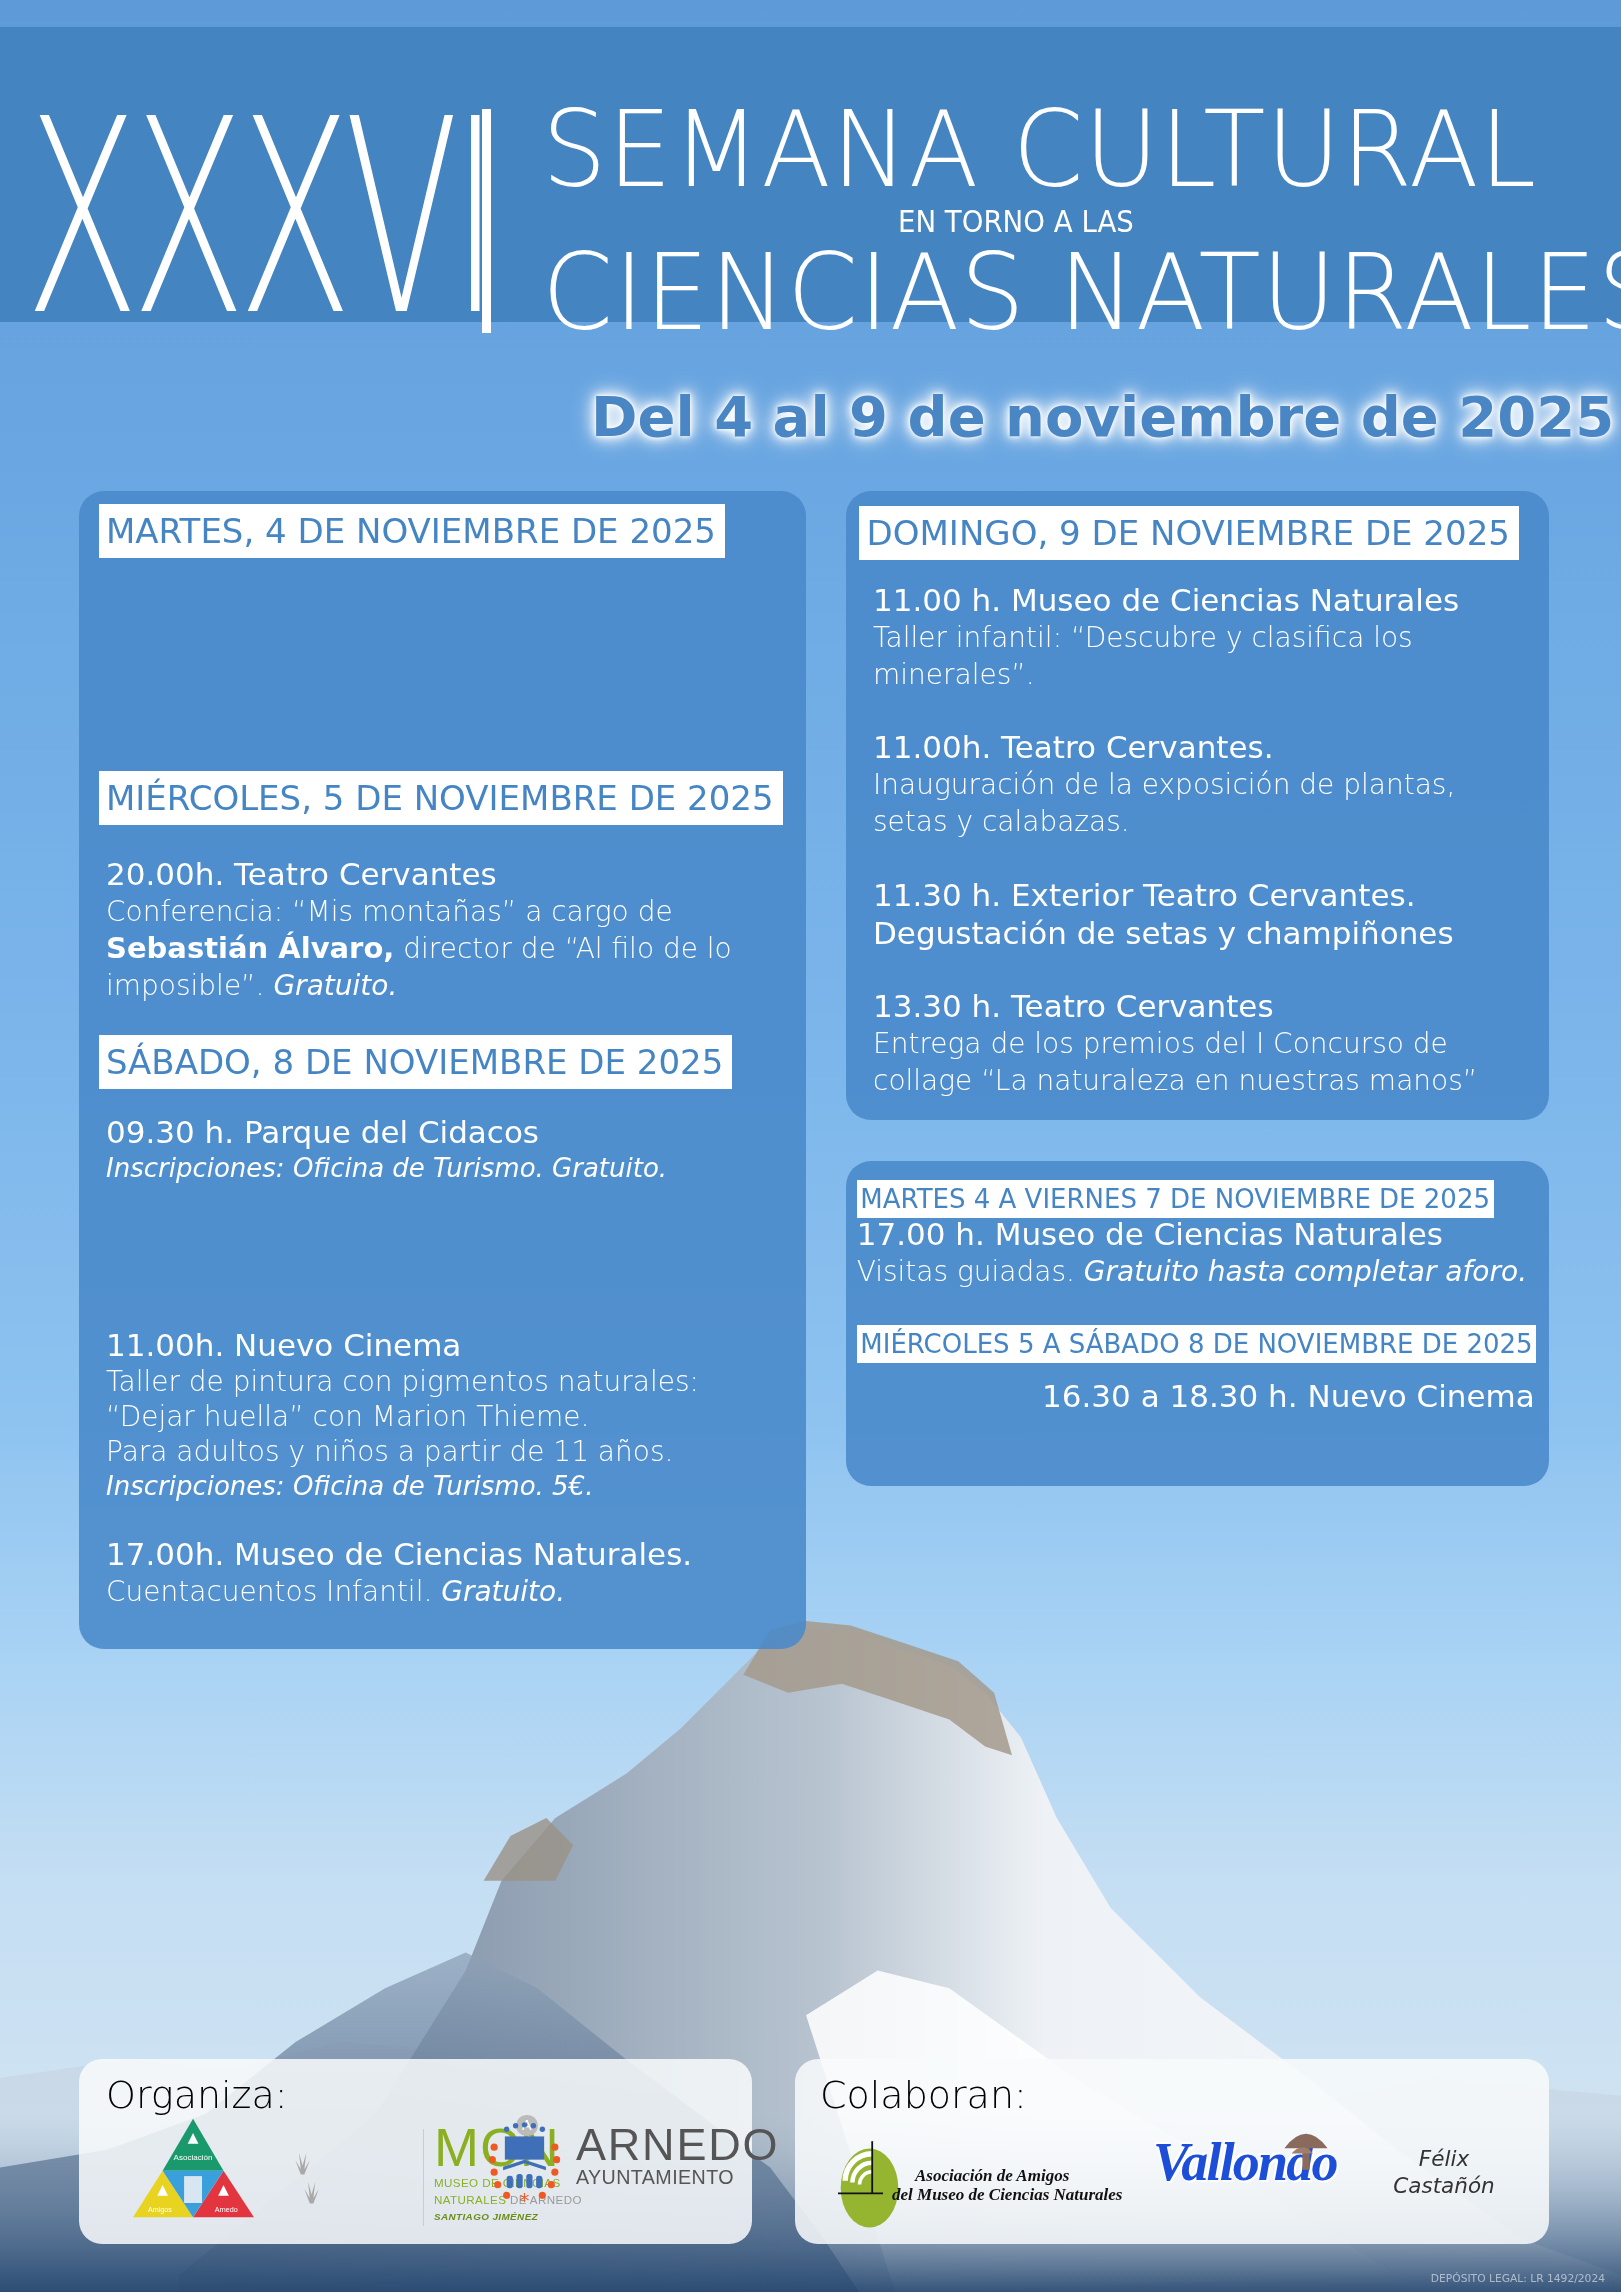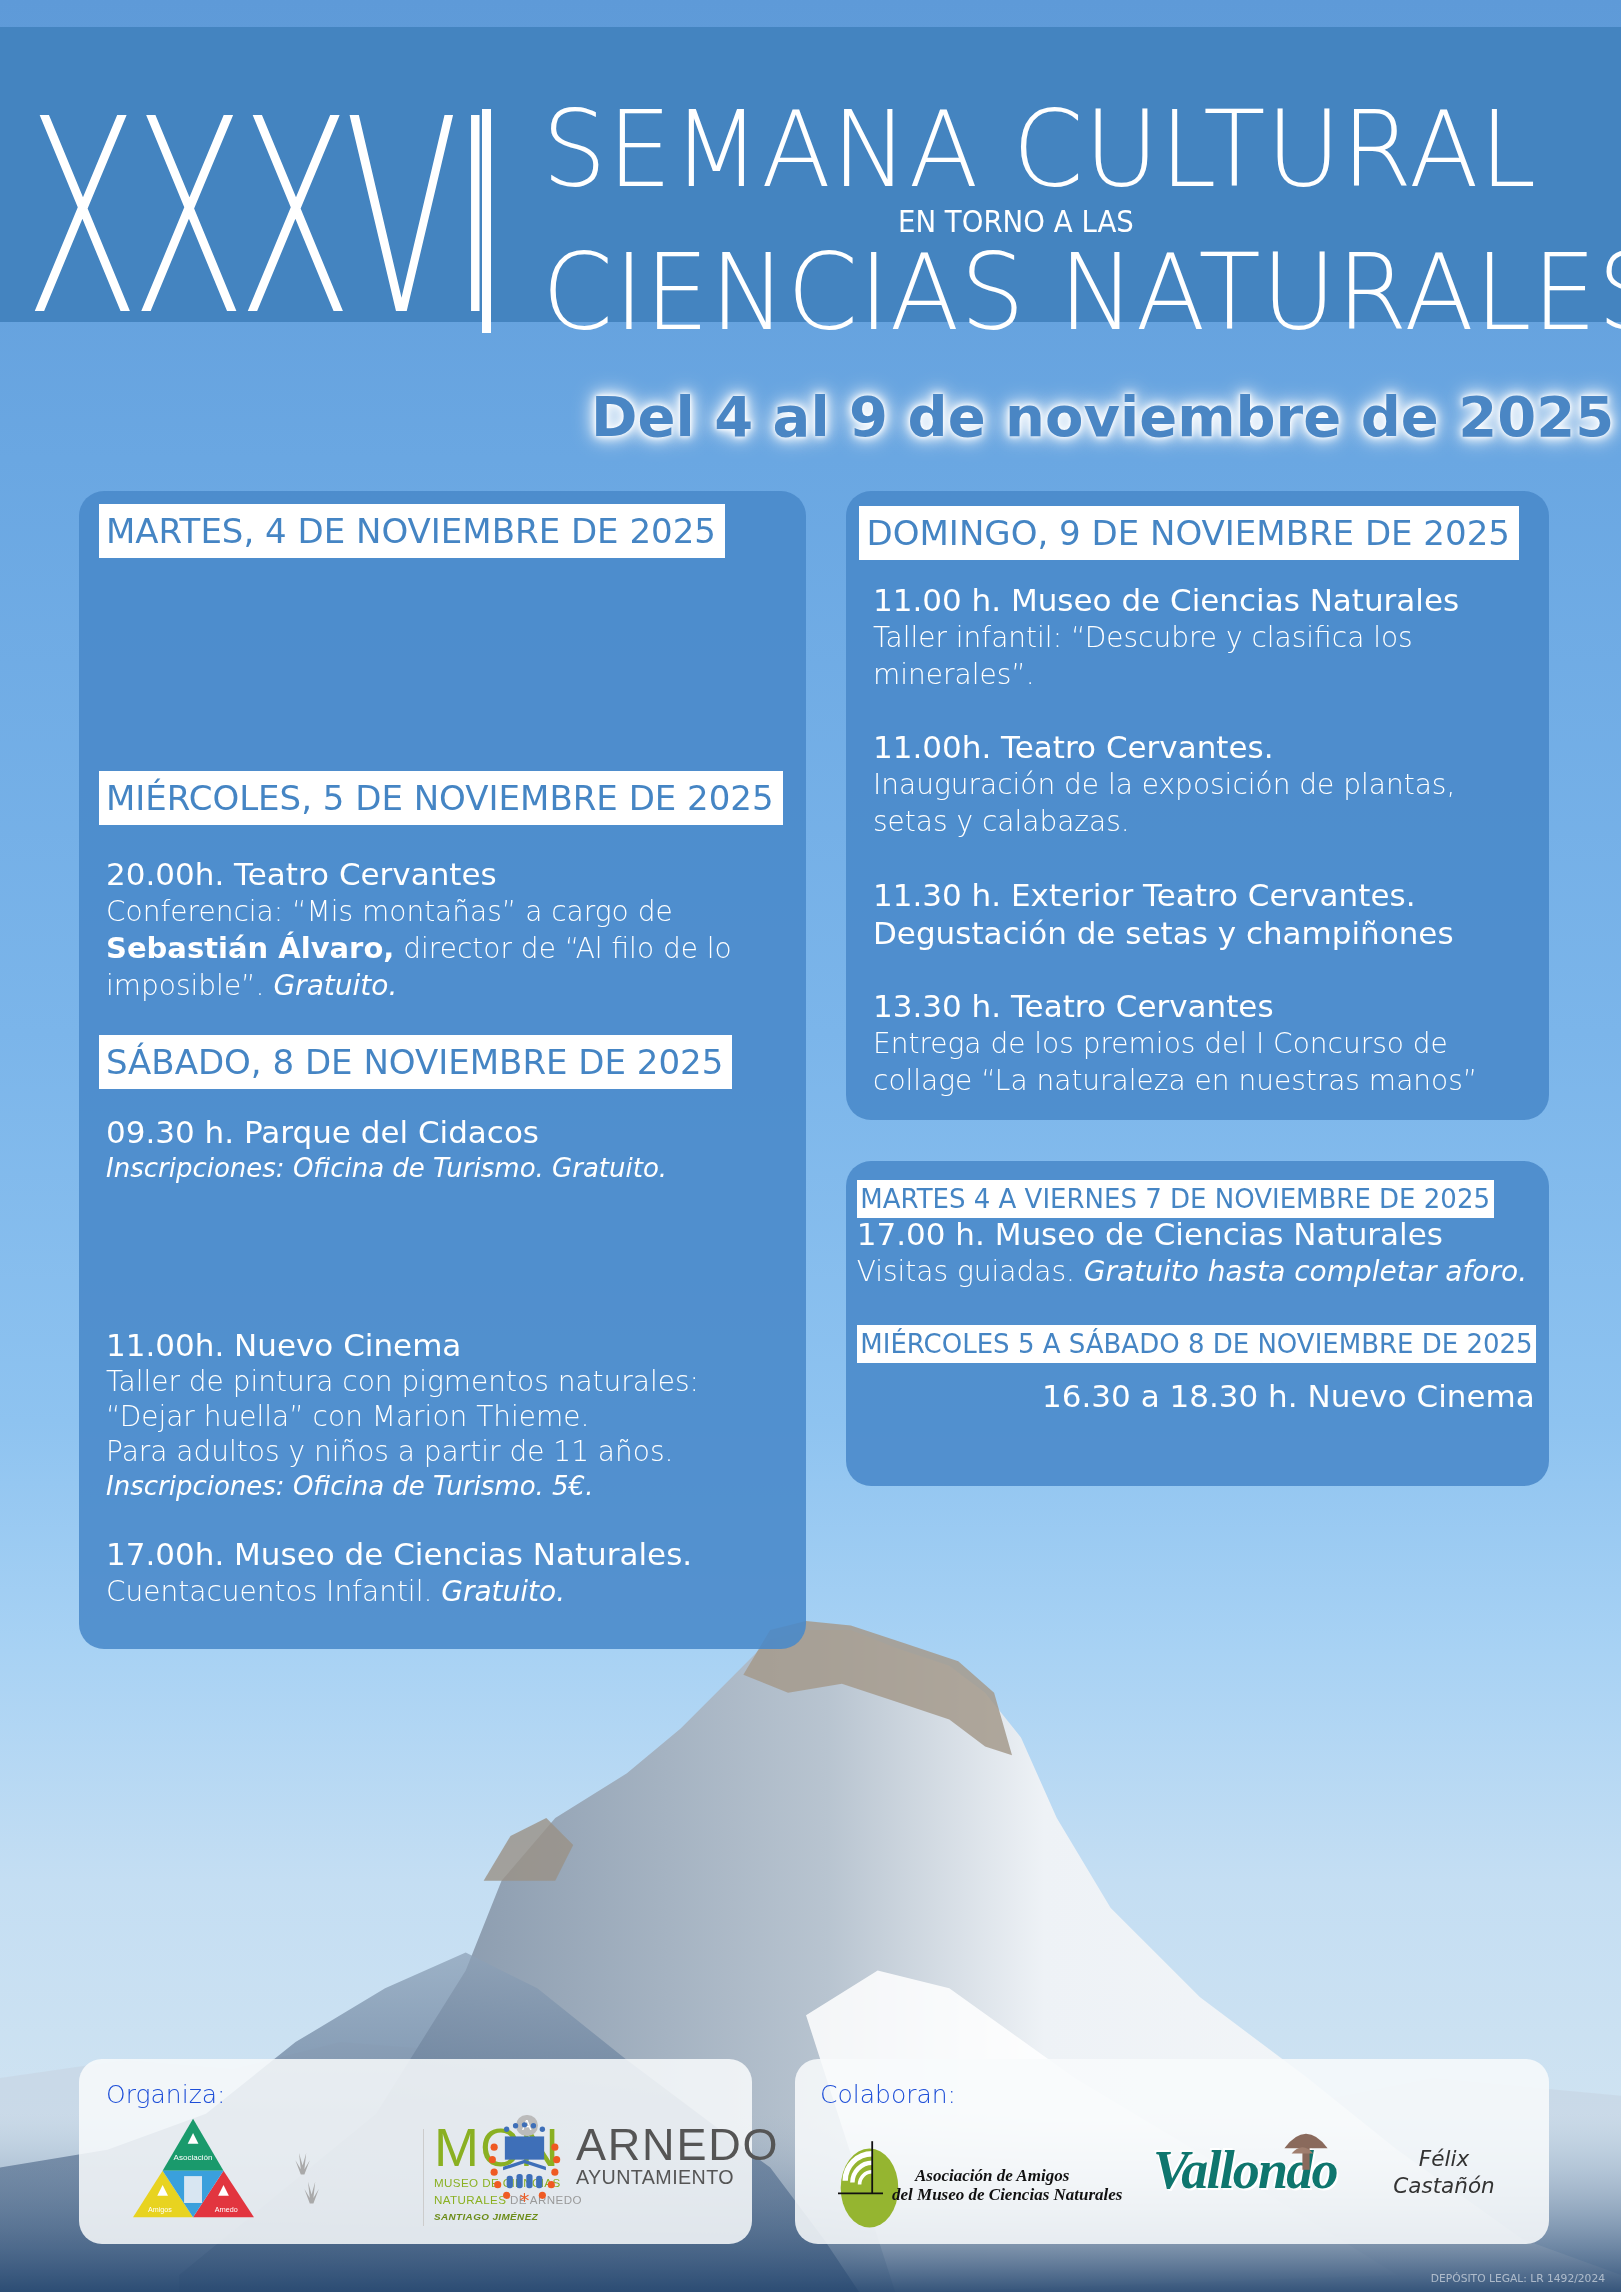--- a/index.html
+++ b/index.html
@@ -82,34 +82,34 @@
     .ev-text .i { font-style: italic; }
     .ev-note { font-size: 26px; line-height: 34px; font-style: italic; color: #fff; }
 
     
     .sponsor {
       position: absolute; background: rgba(248, 250, 252, 0.86);
       border-radius: 23px; color: #222;
     }
     .sponsor-org { left: 79px; top: 2059px; width: 673px; height: 185px; }
     .sponsor-col { left: 795px; top: 2059px; width: 754px; height: 185px; }
-    .sponsor-heading { position: absolute; left: 27px; top: 18px; font-size: 25px; line-height: 36px; color: #1d4ed8; font-weight: 300; }
+    .sponsor-heading { position: absolute; left: 27px; top: 18px; font-size: 38px; line-height: 36px; color: #000000; font-weight: 300; }
 
     .logo { position: absolute; }
     .mcn-text { position: absolute; left: 355px; top: 61px; }
     .mcn-big { font-family: "Liberation Sans", sans-serif; font-size: 54px; line-height: 54px; color: #8ab022; letter-spacing: 0.9px; }
     .mcn-small { font-family: "Liberation Sans", sans-serif; font-size: 11.6px; line-height: 17px; color: #8ab022; letter-spacing: 0.4px; }
     .mcn-small .g { color: #999; }
     .mcn-small.b { font-weight: bold; color: #6d8d1a; font-size: 9.9px; font-style: italic; }
     .arnedo-text { position: absolute; left: 497px; top: 63px; color: #555; font-family: "Liberation Sans", sans-serif; }
     .arnedo-big { font-size: 45px; line-height: 45px; letter-spacing: 1.8px; font-weight: 300; }
     .arnedo-small { font-size: 19.7px; line-height: 21.5px; letter-spacing: 0.4px; }
 
     .assoc-text { position: absolute; left: 97px; top: 107px; font-family: "Liberation Serif", serif; font-weight: bold; font-style: italic; color: #111; font-size: 17px; line-height: 19px; }
-    .vallondo { position: absolute; left: 358px; top: 80px; font-family: "Liberation Serif", serif; font-style: italic; font-weight: bold; font-size: 54px; color: #0f766e; letter-spacing: -1.8px; text-shadow: 1.8px 1.8px 0 #fff, -1.8px -1.8px 0 #fff; }
+    .vallondo { position: absolute; left: 358px; top: 72px; font-family: "Liberation Serif", serif; font-style: italic; font-weight: bold; font-size: 54px; color: #1d4ed8; letter-spacing: -1.8px; text-shadow: 1.8px 1.8px 0 #fff, -1.8px -1.8px 0 #fff; }
     .felix { position: absolute; left: 591px; top: 86px; width: 116px; text-align: center; font-size: 21.5px; line-height: 27px; color: #333; }
     .felix .i { font-style: italic; }
 
     .deposito { position: absolute; right: 16px; top: 2272px; font-size: 10.7px; color: rgba(255,255,255,0.55); white-space: nowrap; }
   </style>
 </head>
 <body>
 
 <div class="mountain">
   <svg viewBox="0 0 1810 760" preserveAspectRatio="none">

